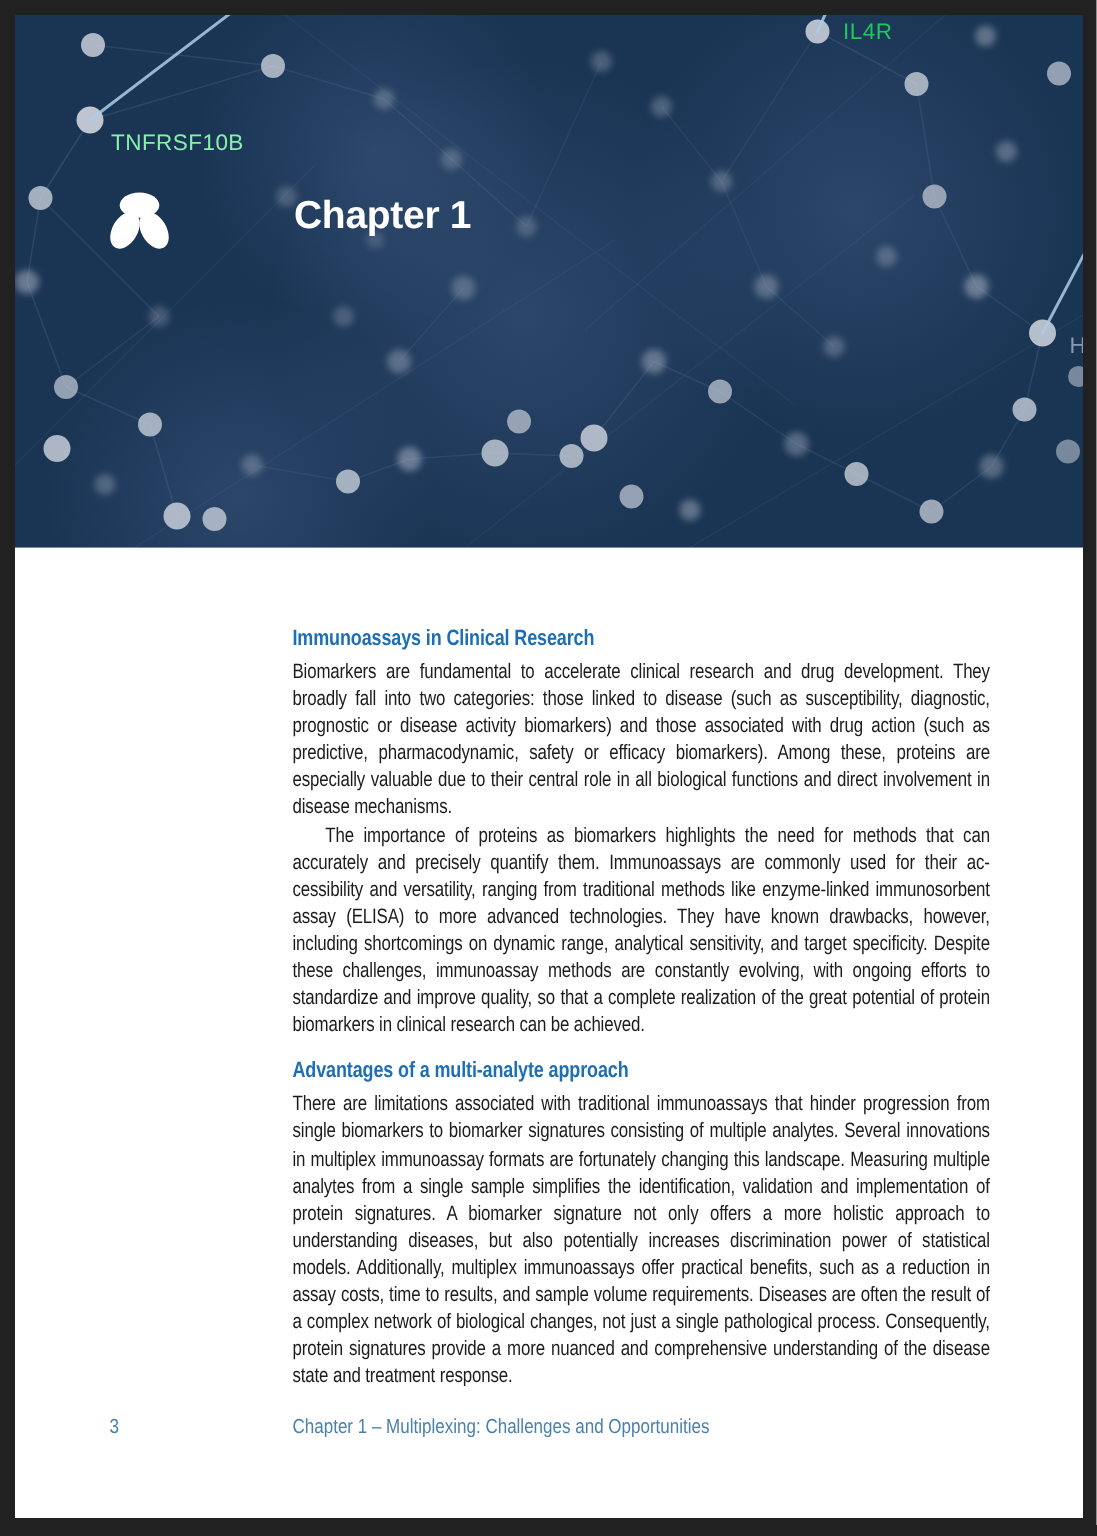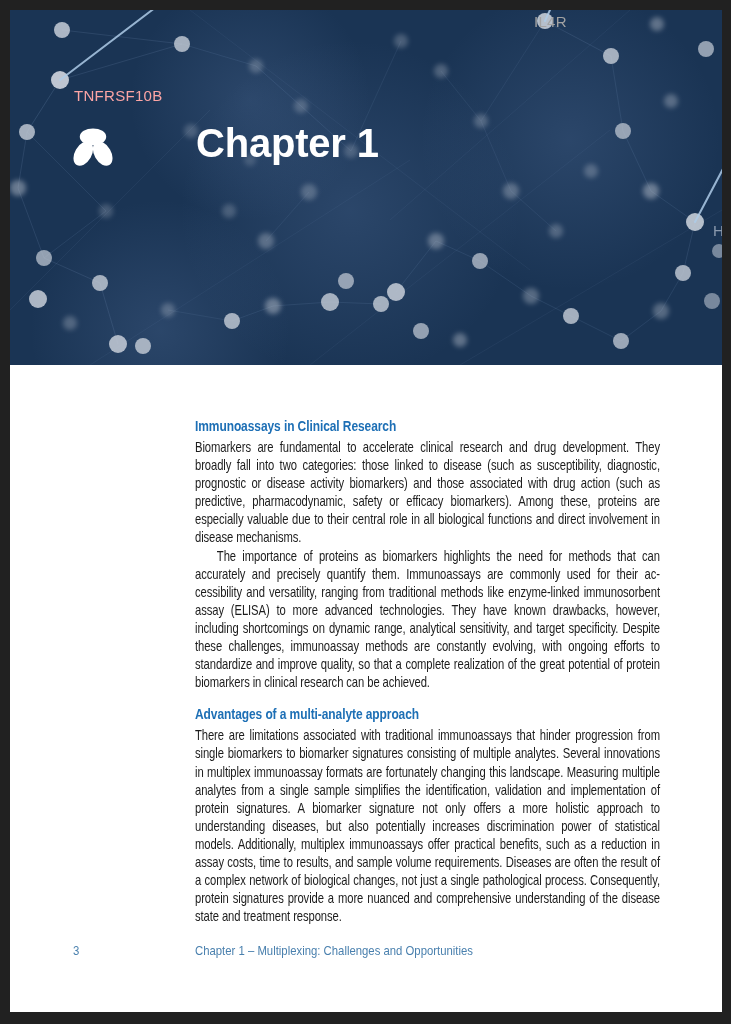--- a/index.html
+++ b/index.html
@@ -12,30 +12,30 @@
     position:absolute;left:10px;top:10px;width:712px;height:1002px;
     background:#ffffff;
   }
   
   .chapter-header{
     position:absolute;left:0;top:0;width:712px;height:355px;
     background:#1a3454;overflow:hidden;
   }
   .net-svg{position:absolute;left:0;top:0;width:712px;height:355px;display:block;}
   .netlabel{
-    position:absolute;color:#fca5a5;font-size:15px;letter-spacing:.3px;
+    position:absolute;color:#86efac;font-size:15px;letter-spacing:.3px;
     white-space:nowrap;
   }
   .lbl-tnf{left:64px;top:77px;}
-  .lbl-il4{left:524px;top:3px;color:#a3a3a3;}
+  .lbl-il4{left:552px;top:3px;color:#22c55e;}
   .lbl-h{left:703px;top:212px;color:#8b9aae;}
   .logo{position:absolute;left:62px;top:117px;width:42px;height:42px;}
   .titleblock{position:absolute;left:186px;top:111px;color:#ffffff;}
   .chapnum{
-    font-size:40px;font-weight:700;line-height:44px;letter-spacing:-.2px;
+    font-size:26px;font-weight:700;line-height:44px;letter-spacing:-.2px;
   }
   .chapsub{
     font-size:30px;font-weight:400;line-height:44px;letter-spacing:-.2px;
     width:402px;
   }
   
   .main-text{
     position:absolute;left:185px;top:407px;width:574px;
     transform:scaleX(0.81);transform-origin:0 0;
   }

